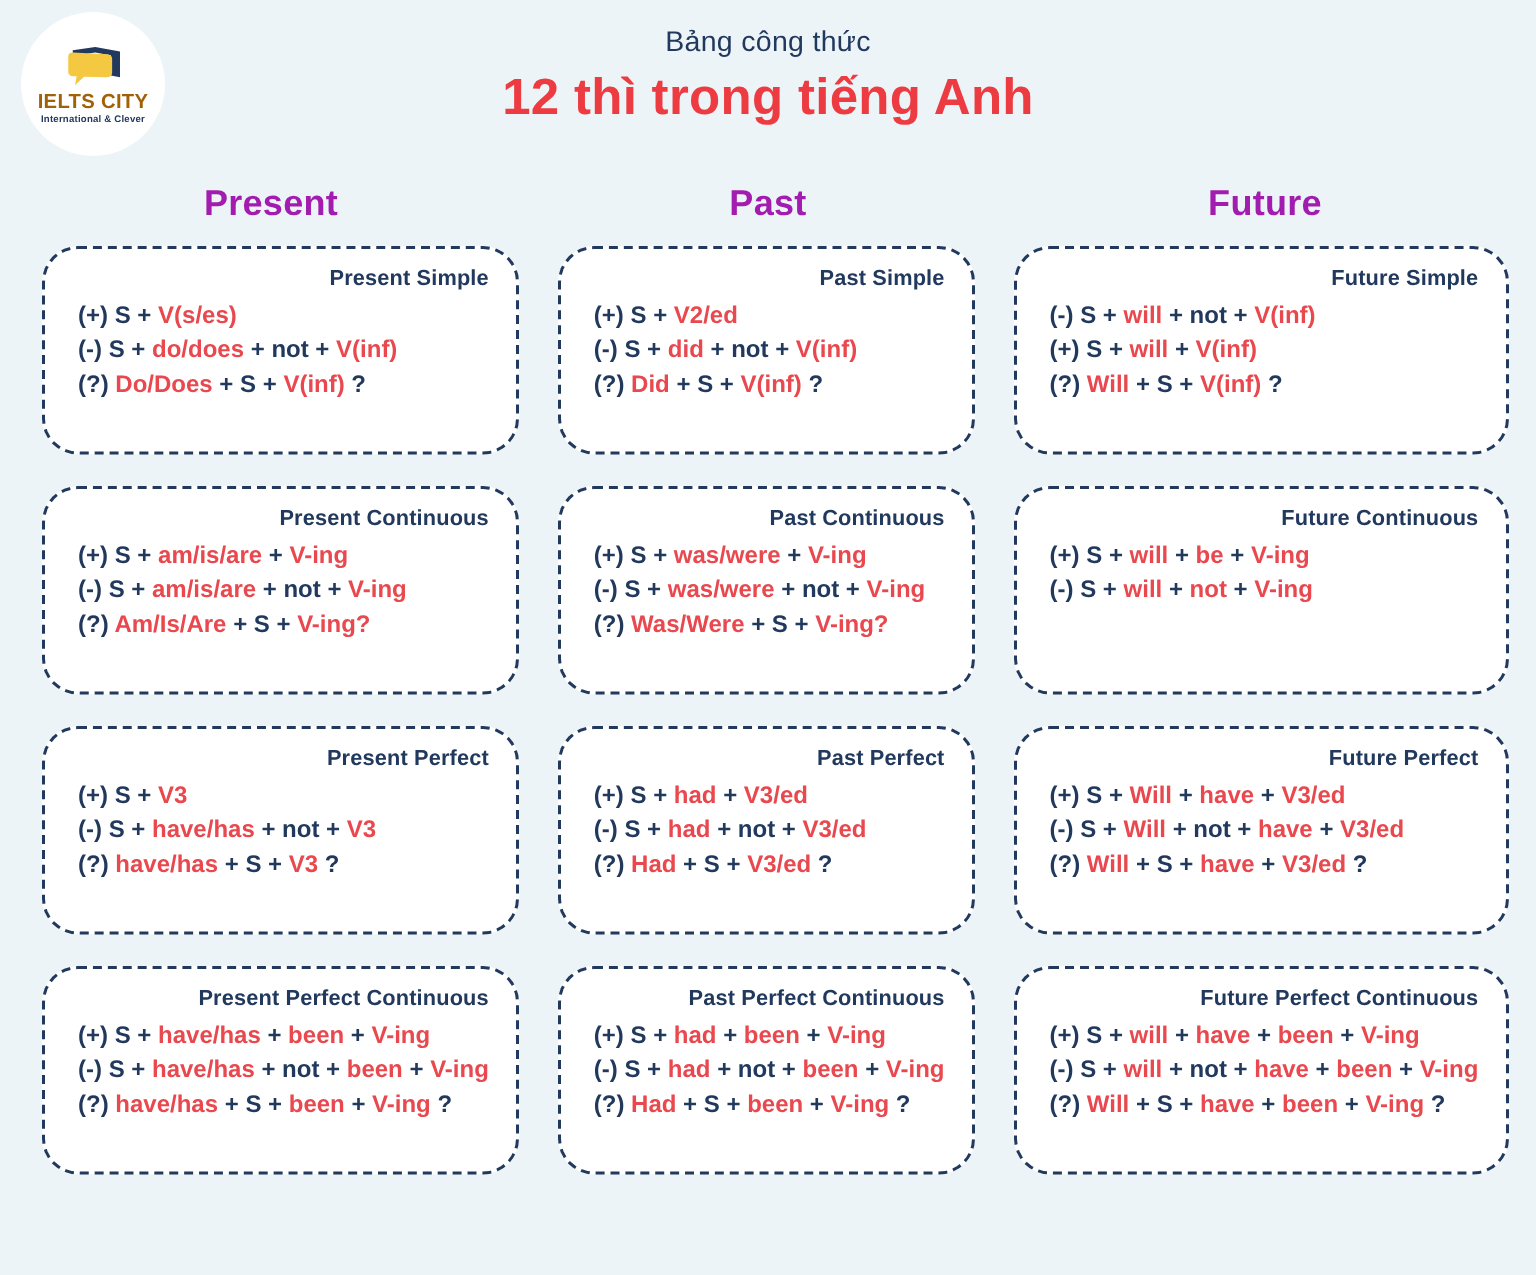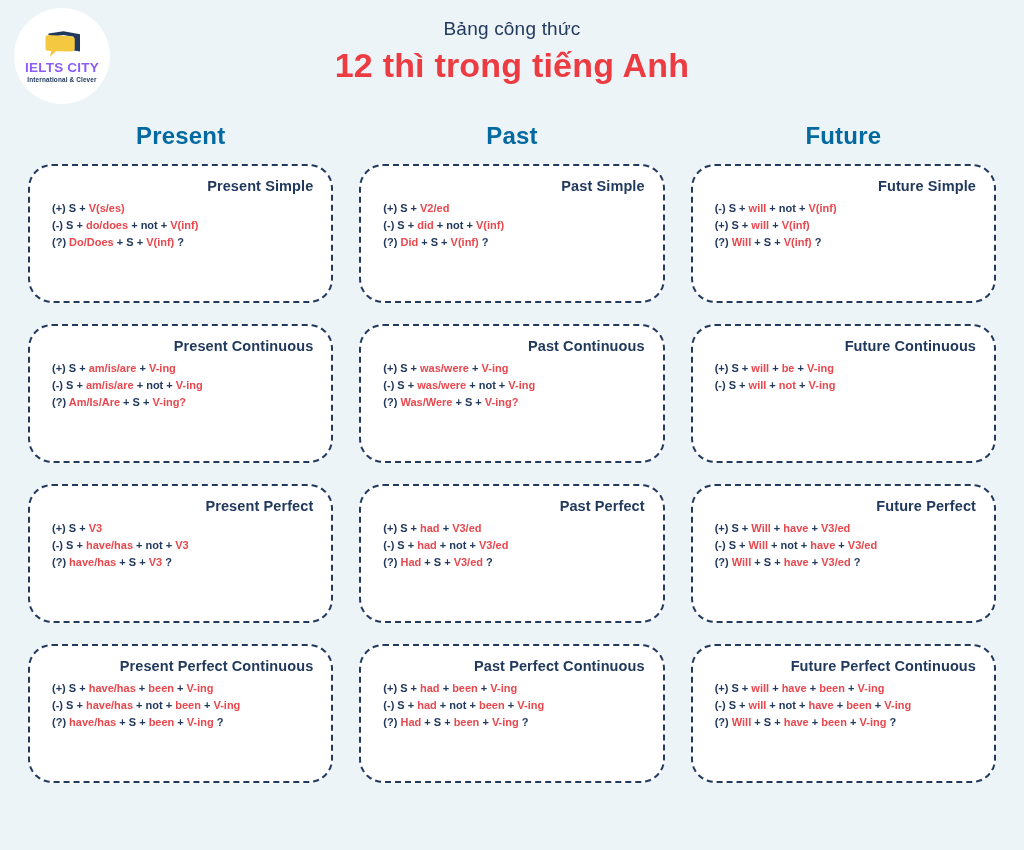--- a/index.html
+++ b/index.html
@@ -27,21 +27,21 @@
     background: #ffffff;
     display: flex;
     flex-direction: column;
     align-items: center;
     justify-content: center;
   }
   .logo-mark { width: 42px; height: 30px; display:block; margin-bottom: 2px; }
   .logo-name {
     font-size: 13.5px;
     font-weight: bold;
-    color: #8b5cf6;
+    color: #a16207;
     letter-spacing: .2px;
     line-height: 1;
   }
   .logo-tag {
     font-size: 6.4px;
     font-weight: bold;
     color: #22395e;
     letter-spacing: .15px;
     margin-top: 2px;
     line-height: 1;
@@ -75,21 +75,21 @@
   .col-heads {
     display: grid;
     grid-template-columns: repeat(3, 1fr);
     column-gap: 26px;
     margin-bottom: 14px;
   }
   .col-head {
     text-align: center;
     font-size: 24px;
     font-weight: bold;
-    color: #0369a1;
+    color: #a21caf;
     letter-spacing: .2px;
   }
 
   .grid {
     display: grid;
     grid-template-columns: repeat(3, 1fr);
     grid-auto-rows: 139px;
     column-gap: 26px;
     row-gap: 21px;
   }
@@ -105,21 +105,21 @@
   .card-title {
     text-align: right;
     font-size: 14.5px;
     font-weight: bold;
     color: #22395e;
     margin-bottom: 8px;
     letter-spacing: .1px;
   }
   .formulas { display: flex; flex-direction: column; gap: 5px; }
   .formula {
-    font-size: 11px;
+    font-size: 16px;
     font-weight: bold;
     color: #22395e;
     white-space: nowrap;
     letter-spacing: 0;
   }
   .formula .r { color: #e8484e; }
   .formula .n { color: #22395e; }
 </style>
 </head>
 <body>

